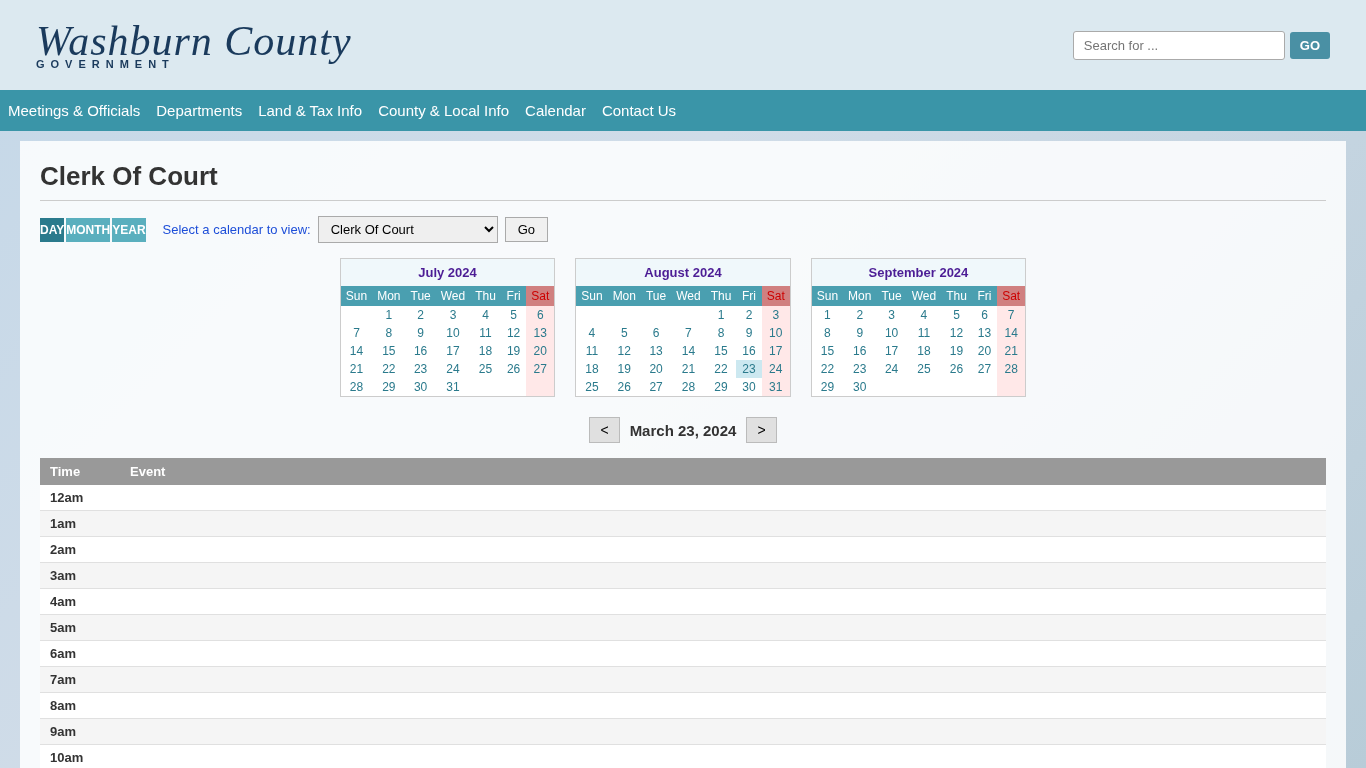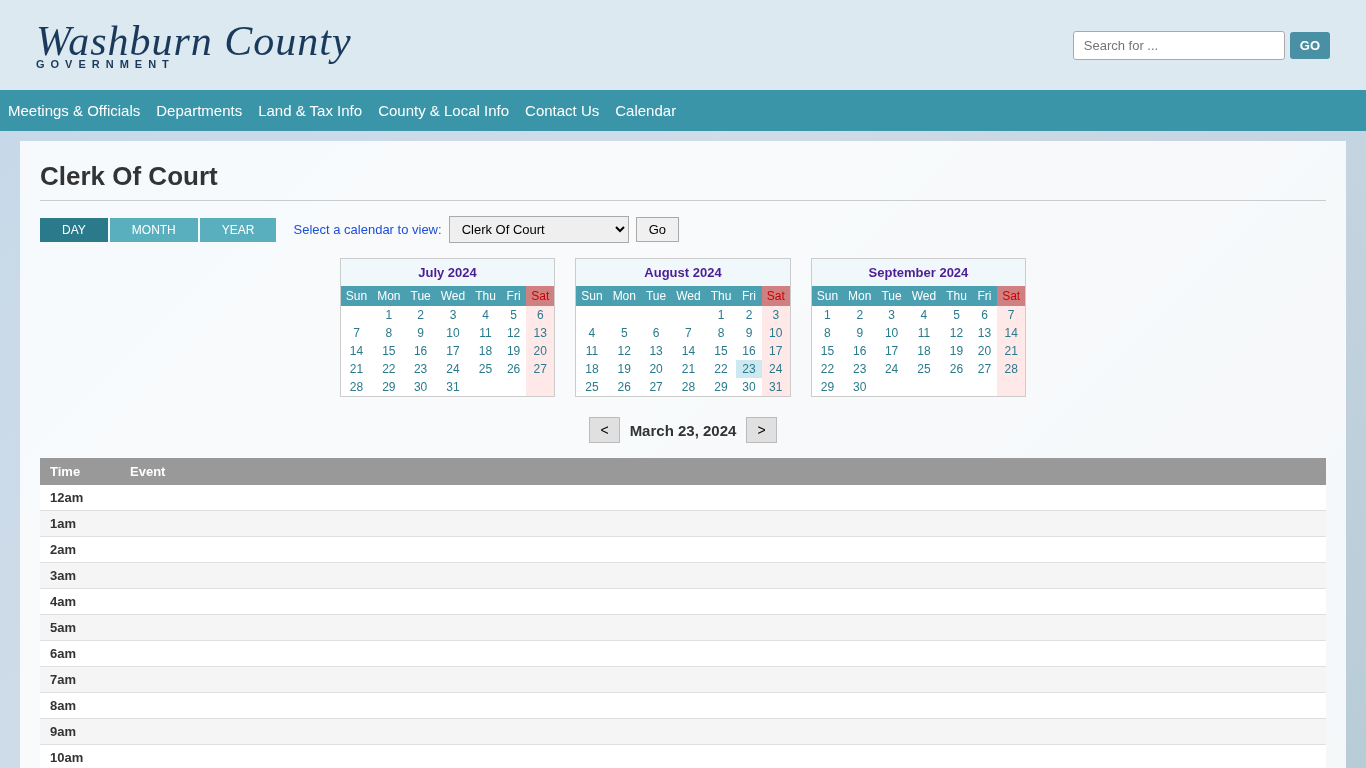--- a/index.html
+++ b/index.html
@@ -107,25 +107,25 @@
 
     
     #view-toggle {
       display: flex;
       align-items: center;
       gap: 2px;
       margin-bottom: 15px;
     }
 
     .view-btn {
-      padding: 5px 22px;
+      padding: 5px 0;
       border: none;
       cursor: pointer;
       font-size: 12px;
-      font-weight: normal;
+      font-weight: bold;
       color: white;
       background: #5aafbe;
     }
 
     .view-btn.active {
       background: #2a7a8c;
     }
 
     #calendar-select-label {
       margin-left: 15px;
@@ -288,22 +288,22 @@
     <input type="text" id="search-input" placeholder="Search for ..." style="">
     <button id="go-btn">GO</button>
   </div>
 </div>
 
 <nav id="nav">
   <a class="nav-item" href="#">Meetings &amp; Officials</a>
   <a class="nav-item" href="#">Departments</a>
   <a class="nav-item" href="#">Land &amp; Tax Info</a>
   <a class="nav-item" href="#">County &amp; Local Info</a>
+  <a class="nav-item" href="#">Calendar</a>
   <a class="nav-item" href="#">Contact Us</a>
-  <a class="nav-item" href="#">Calendar</a>
 </nav>
 
 <div id="main-wrapper">
 
   <div id="page-title">Clerk Of Court</div>
 
   <div id="view-toggle">
     <button class="view-btn active">DAY</button>
     <button class="view-btn">MONTH</button>
     <button class="view-btn">YEAR</button>

